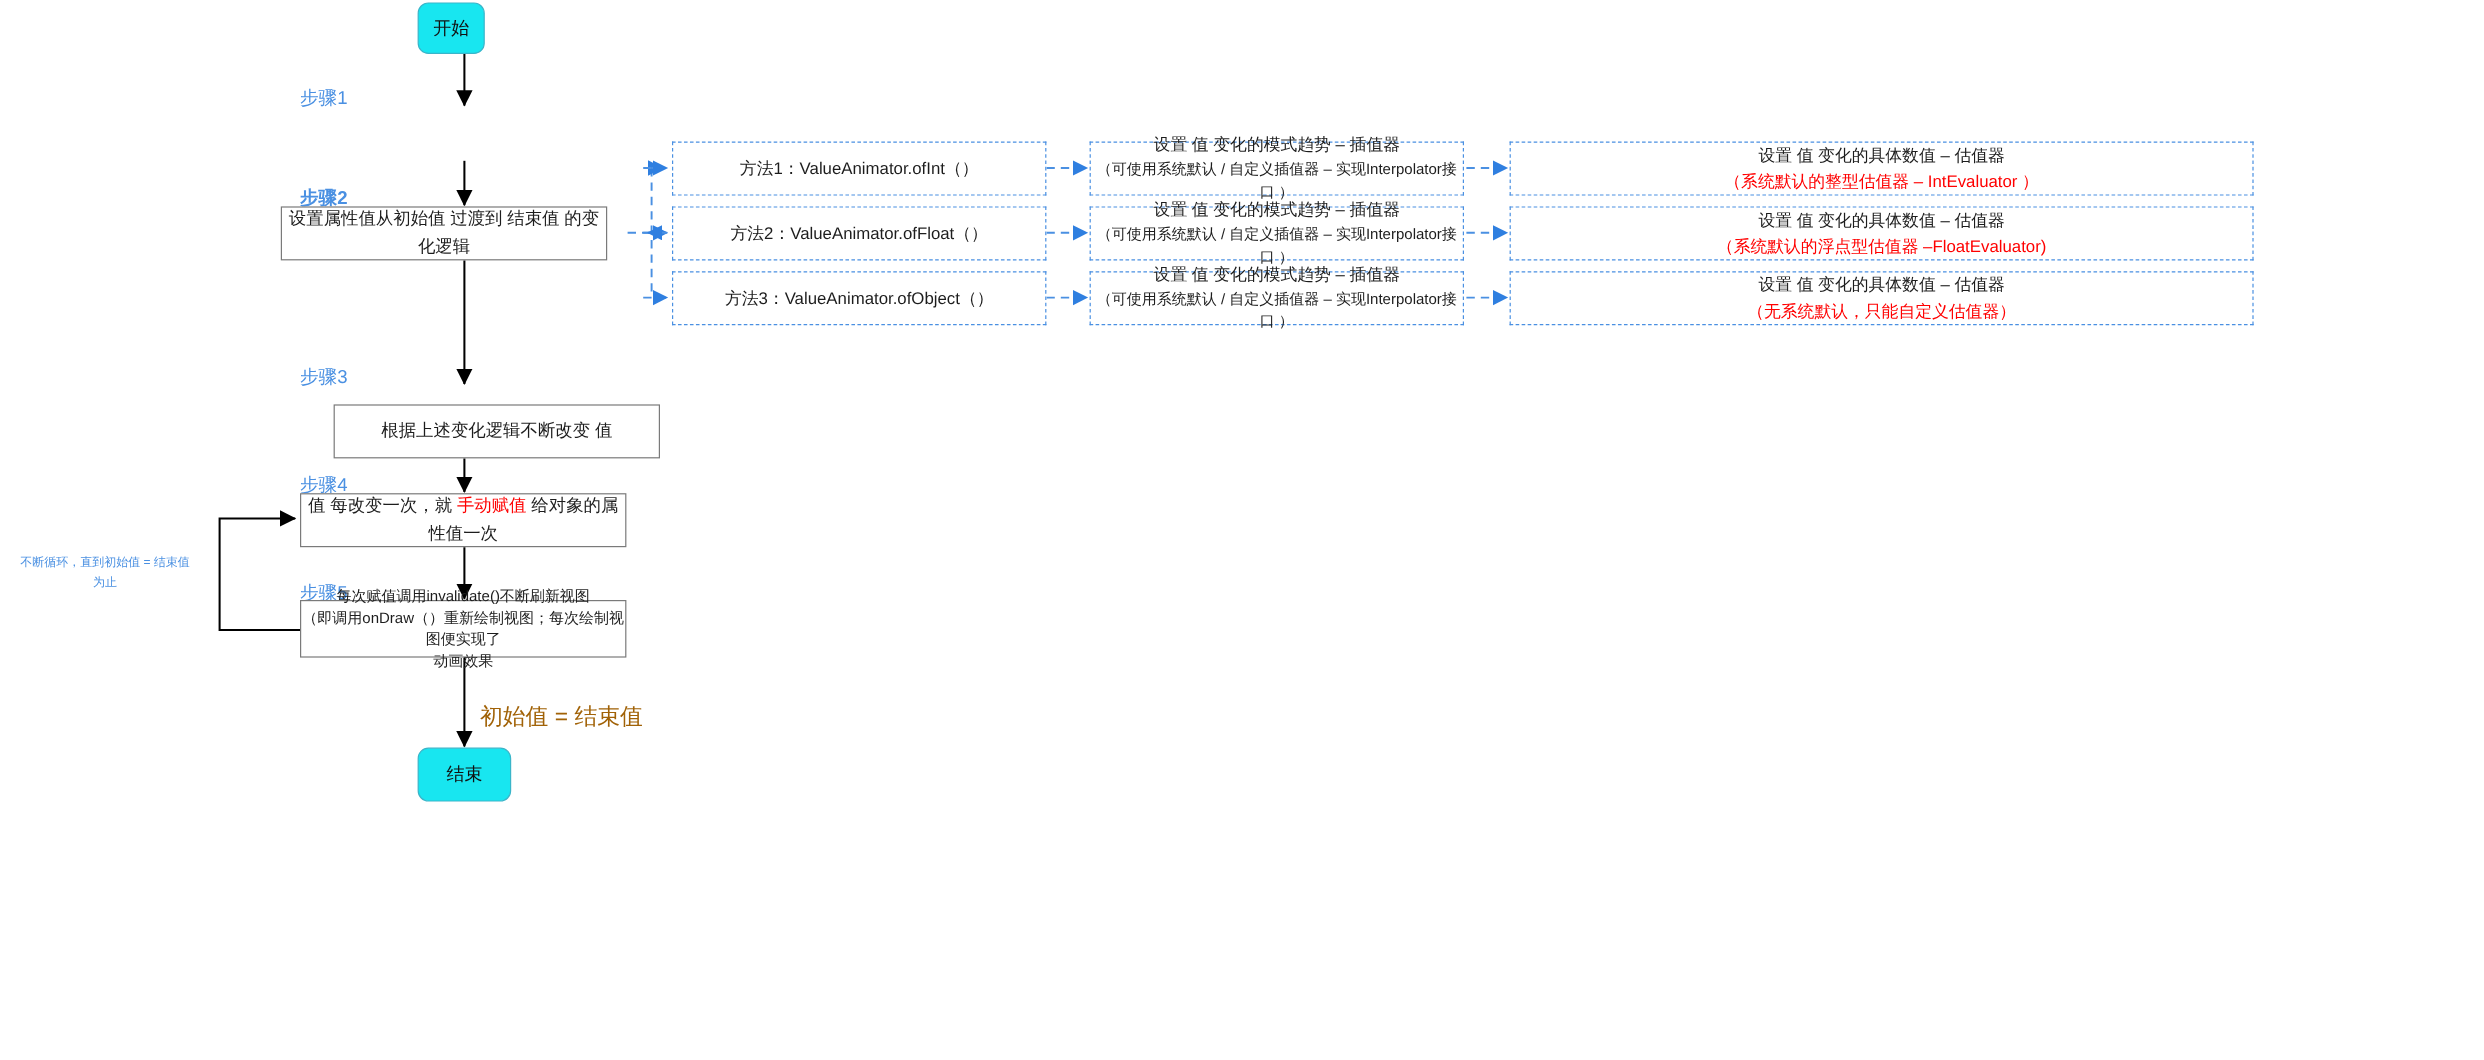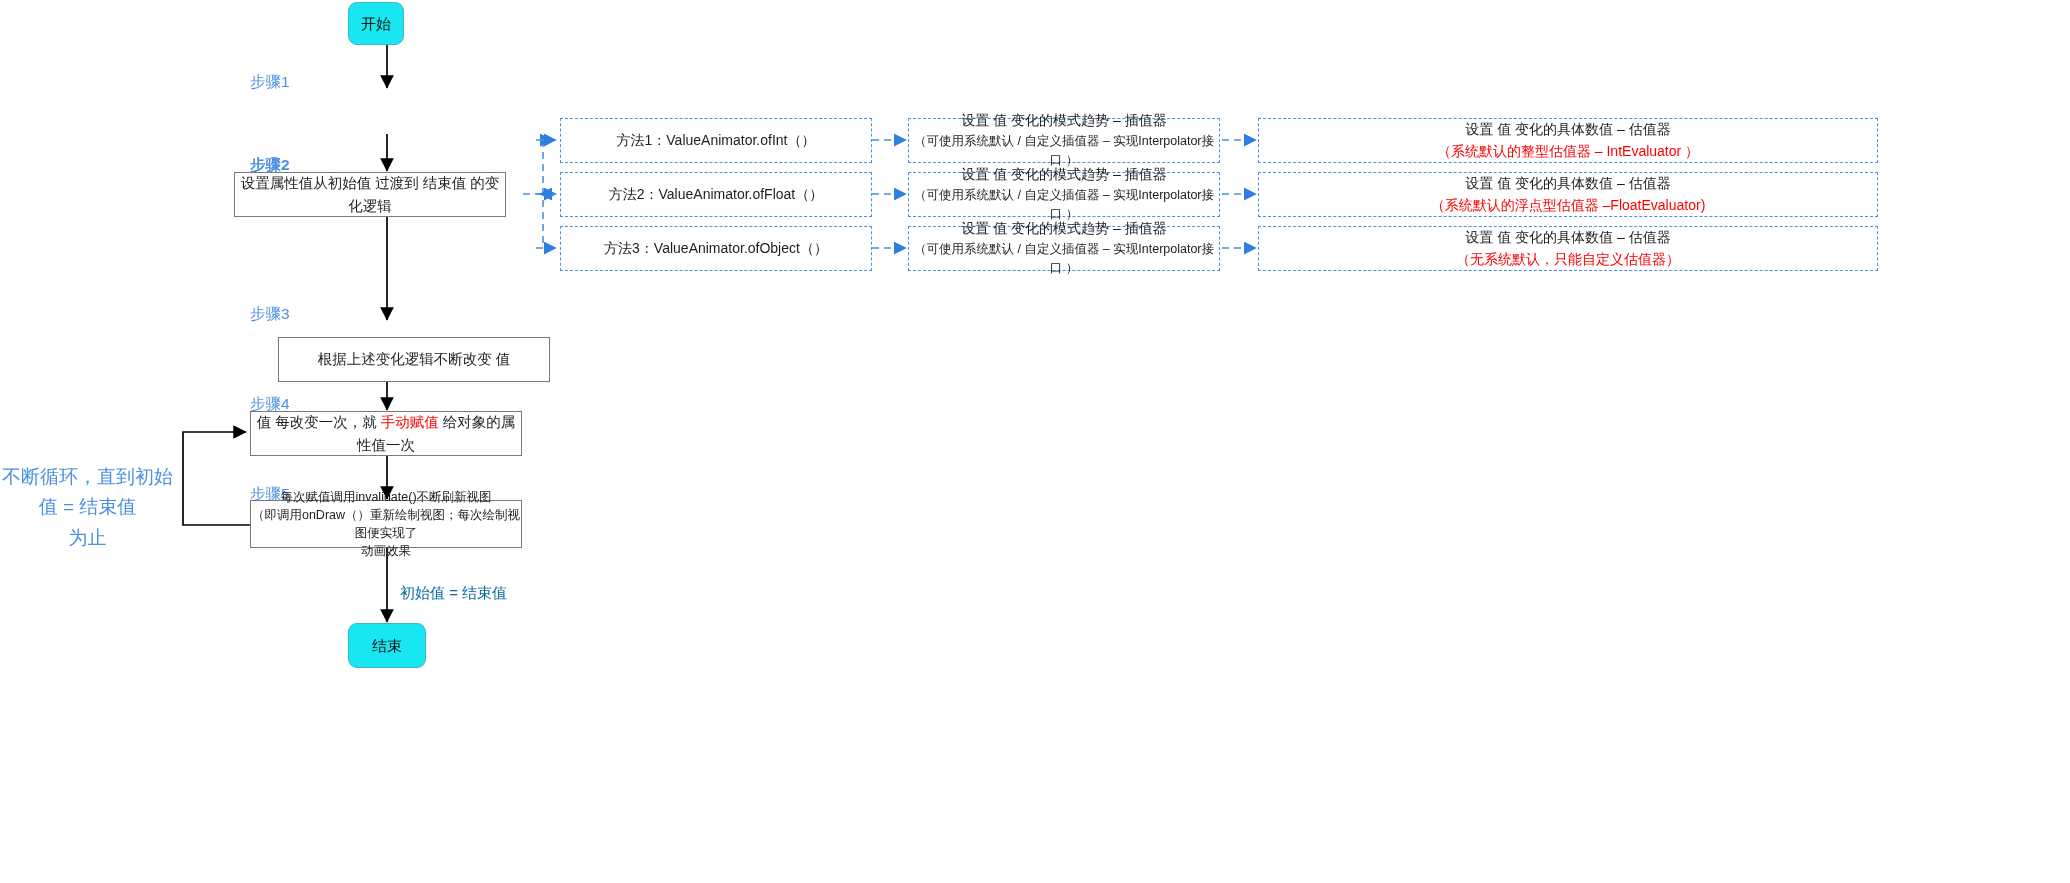--- a/index.html
+++ b/index.html
@@ -49,29 +49,29 @@
   .red{color:#ff0000;}
   .steplabel{
     position:absolute;
     color:#4a90e2;
     font-size:15.5px;
     white-space:nowrap;
   }
   .loopnote{
     position:absolute;
     color:#4a90e2;
-    font-size:19px;
+    font-size:10px;
     text-align:center;
     line-height:1.6;
     white-space:pre-line;
   }
   .edgelabel{
     position:absolute;
-    color:#0369a1;
-    font-size:15px;
+    color:#a16207;
+    font-size:19px;
     white-space:nowrap;
   }
   .multiline{white-space:pre-line;}
 </style>
 </head>
 <body>
 
 <div class="canvas">
 
   <svg class="lines" viewBox="0 0 2070 883">

